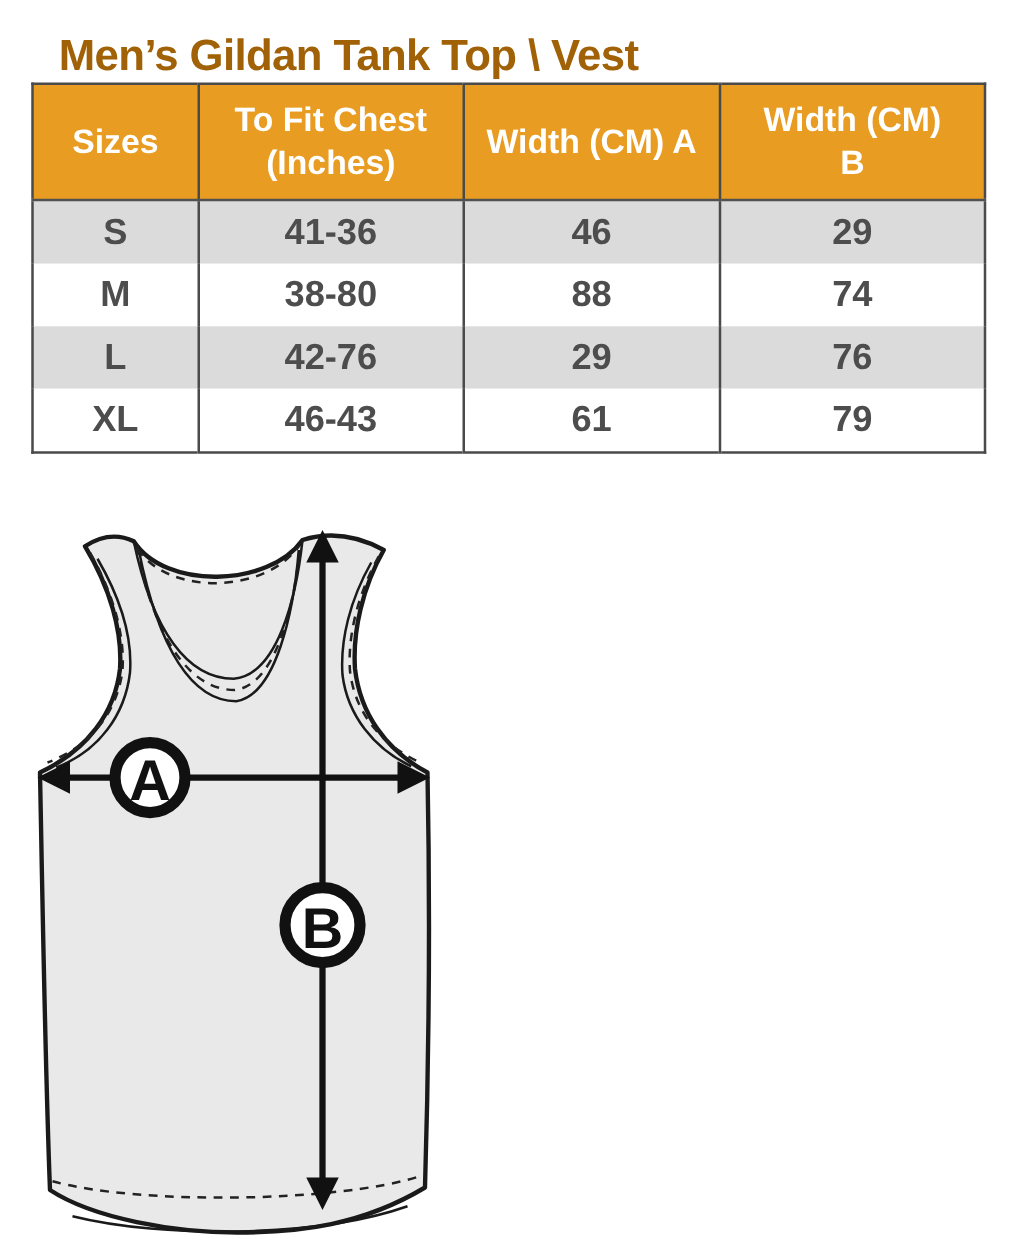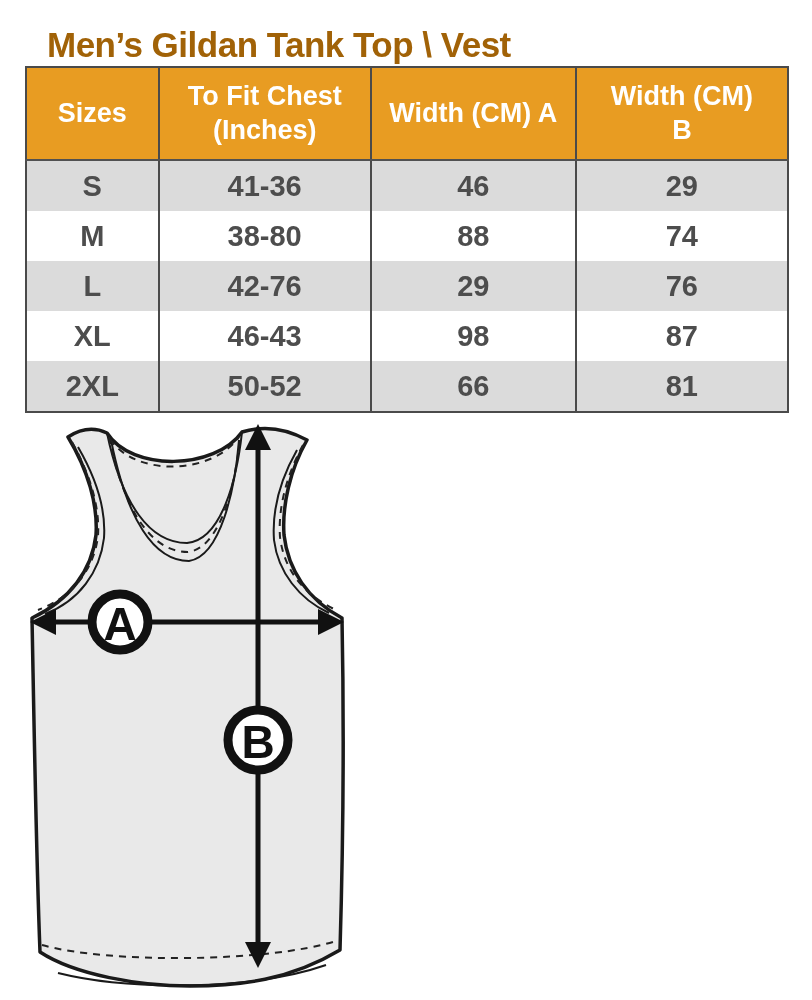--- a/index.html
+++ b/index.html
@@ -91,28 +91,22 @@
     </tr>
     <tr>
       <td>L</td>
       <td>42-76</td>
       <td>29</td>
       <td>76</td>
     </tr>
     <tr>
       <td>XL</td>
       <td>46-43</td>
-      <td>98</td>
-      <td>87</td>
-    </tr>
-    <tr>
-      <td>2XL</td>
-      <td>50-52</td>
-      <td>66</td>
-      <td>81</td>
+      <td>61</td>
+      <td>79</td>
     </tr>
   </tbody>
 </table>
 
 <svg class="diagram" width="812" height="1000" viewBox="0 0 812 1000" aria-hidden="true">
 
   <path class="outline" d="
     M 68 437
     Q 88 424 107 433
     C 132 472 215 470 242 432

